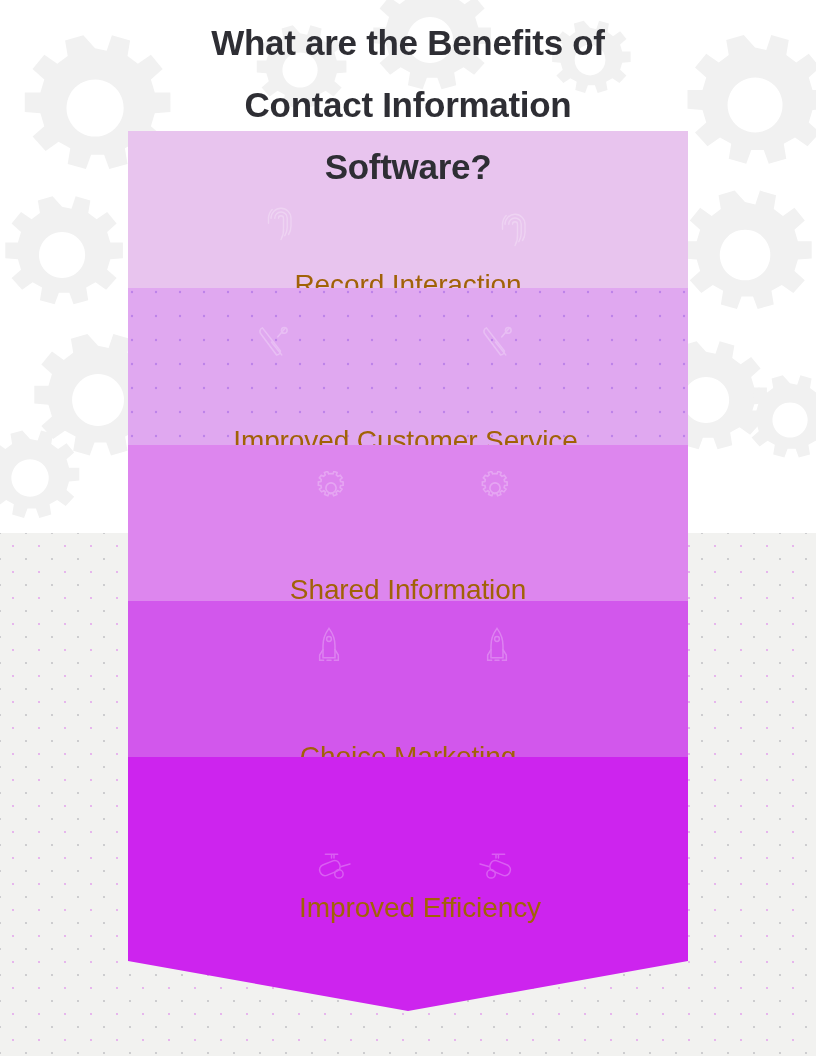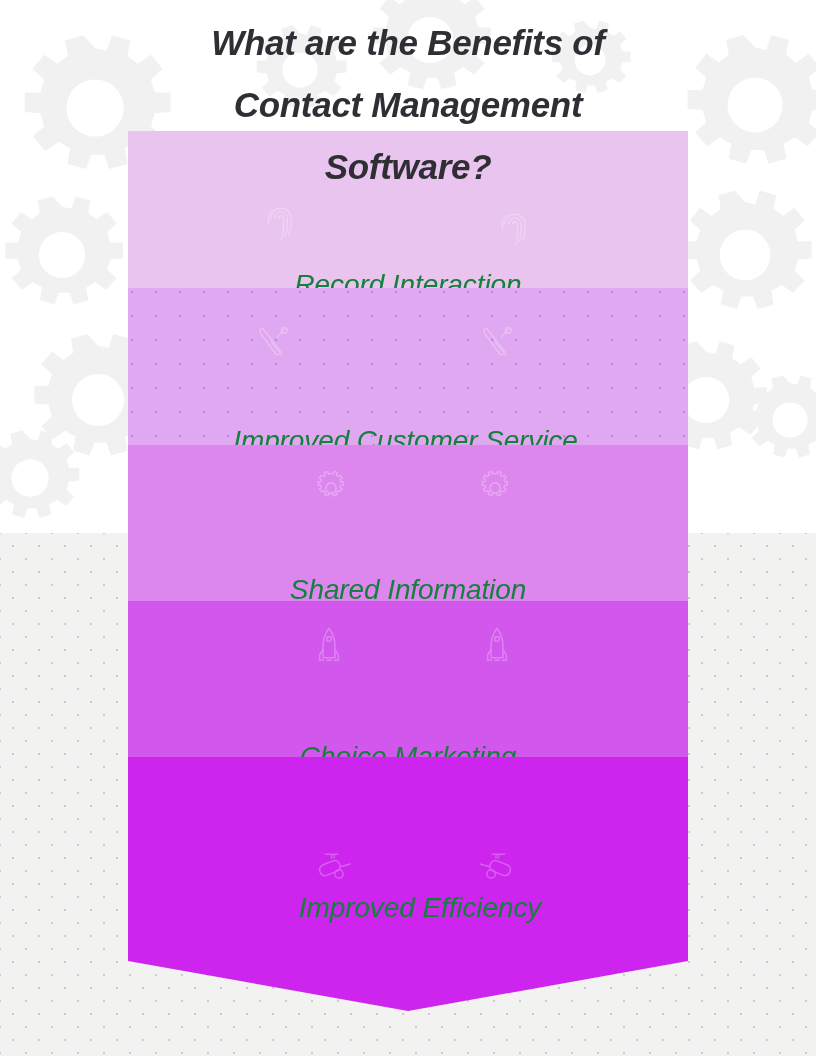--- a/index.html
+++ b/index.html
@@ -7,21 +7,20 @@
     width:816px;height:1056px;
     font-family:"Liberation Sans", sans-serif;
     background:#ffffff;
     overflow:hidden;
     position:relative;
   }
   #page{
     position:absolute;inset:0;
     width:816px;height:1056px;
     overflow:hidden;
-    font-style:italic;
   }
 
   
   .bg-top{
     position:absolute;left:0;top:0;width:816px;height:533px;
     background:#ffffff;
   }
   .bg-bottom{
     position:absolute;left:0;top:533px;width:816px;height:523px;
     background-color:#f2f2f0;
@@ -66,21 +65,21 @@
   .seg .shape svg{display:block;width:100%;height:100%;}
   .seg .deco{
     position:absolute;left:0;top:0;width:100%;height:100%;
     pointer-events:none;
   }
   .seg .deco .ic{position:absolute;opacity:0.26;}
   .seg .label{
     position:relative;
     width:100%;
     text-align:center;
-    color:#15803d;
+    color:#a16207;
     font-size:28px;
     line-height:36px;
     font-weight:normal;
     letter-spacing:-0.1px;
     z-index:3;
     padding:0 42px;
     box-sizing:border-box;
   }
 
   
@@ -128,21 +127,21 @@
         <use href="#gearpath" transform="translate(790,420) scale(0.80)"></use>
         <use href="#gearpath" transform="translate(430,40) scale(1.05)"></use>
         <use href="#gearpath" transform="translate(300,70) scale(0.80)"></use>
         <use href="#gearpath" transform="translate(590,60) scale(0.70)"></use>
       </g>
     </svg>
   </div>
 
   <div class="title">
     <span class="tline">What are the Benefits of</span>
-    <span class="tline">Contact Management</span>
+    <span class="tline">Contact Information</span>
     <span class="tline">Software?</span>
   </div>
 
   <div class="funnel">
 
     <div class="seg" id="seg0">
       <div class="shape">
         <svg viewBox="0 0 560 248" preserveAspectRatio="none">
           <polygon points="0,0 560,0 560,200 280,248 0,200" fill="#e8c4ee"></polygon>
         </svg>

